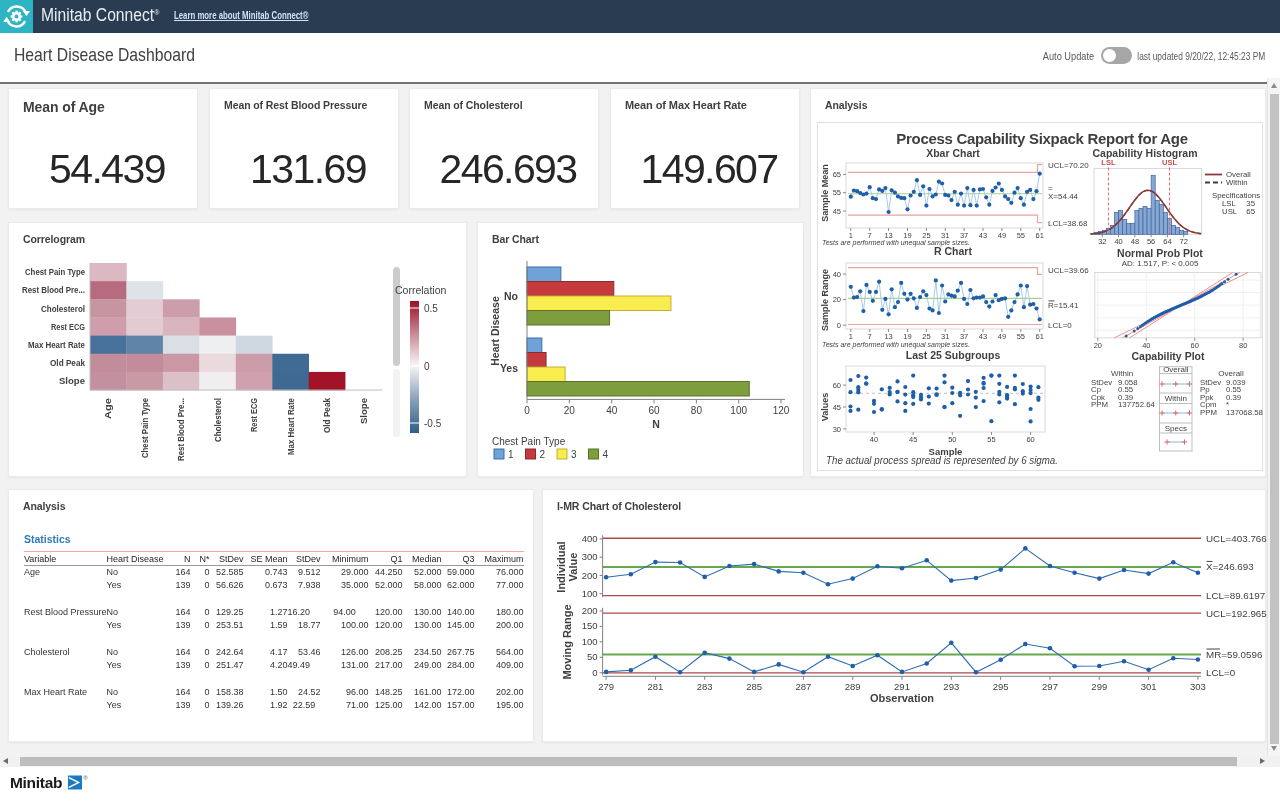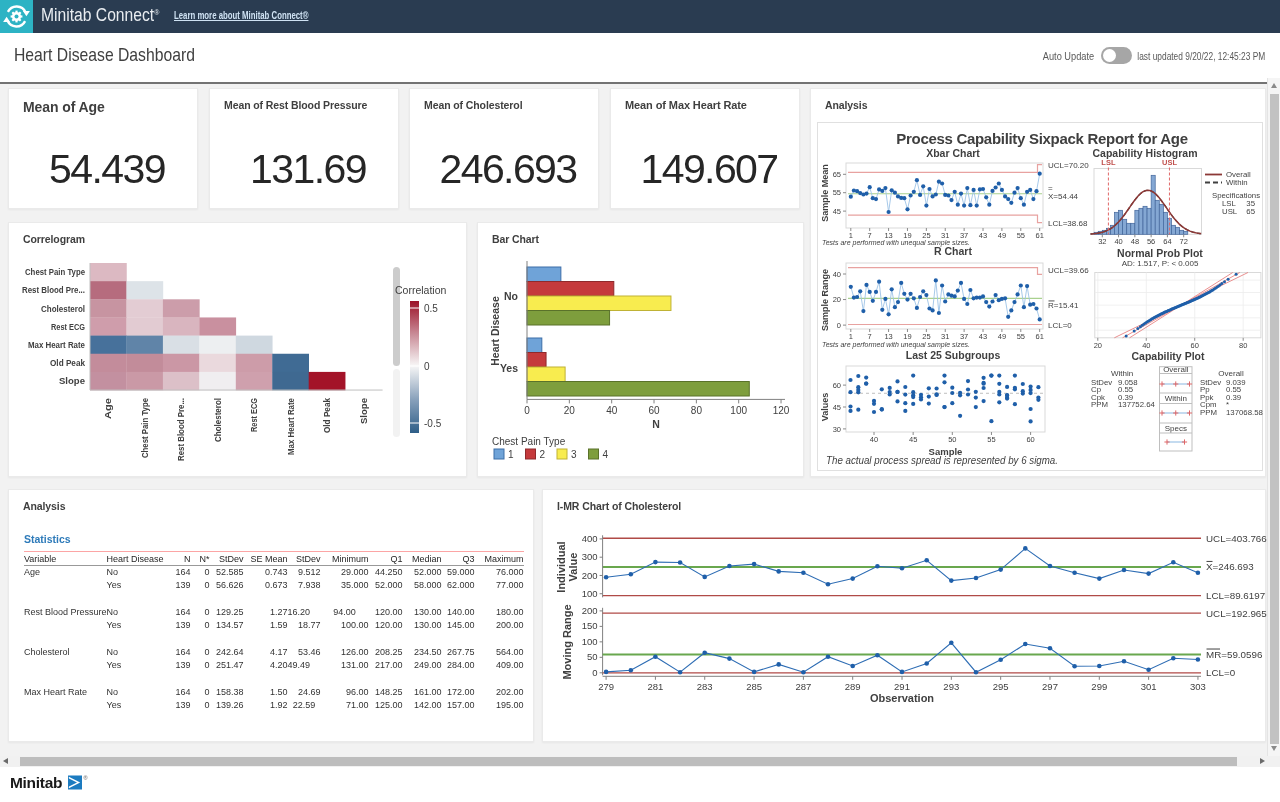--- a/index.html
+++ b/index.html
@@ -785,21 +785,21 @@
           <td style="text-align:right">120.00</td>
           <td style="text-align:right">130.00</td>
           <td style="text-align:right">140.00</td>
           <td style="text-align:right">180.00</td>
         </tr>
         <tr>
           <td style="text-align:left"></td>
           <td style="text-align:left">Yes</td>
           <td style="text-align:right">139</td>
           <td style="text-align:right">0</td>
-          <td style="text-align:right">134.57</td>
+          <td style="text-align:right">253.51</td>
           <td style="text-align:right">1.59</td>
           <td style="text-align:right">18.77</td>
           <td style="text-align:right">100.00</td>
           <td style="text-align:right">120.00</td>
           <td style="text-align:right">130.00</td>
           <td style="text-align:right">145.00</td>
           <td style="text-align:right">200.00</td>
         </tr>
         <tr class="sp">
           <td colspan="12"></td>
@@ -835,21 +835,21 @@
         <tr class="sp">
           <td colspan="12"></td>
         </tr>
         <tr>
           <td style="text-align:left">Max Heart Rate</td>
           <td style="text-align:left">No</td>
           <td style="text-align:right">164</td>
           <td style="text-align:right">0</td>
           <td style="text-align:right">158.38</td>
           <td style="text-align:right">1.50</td>
-          <td style="text-align:right">24.69</td>
+          <td style="text-align:right">24.52</td>
           <td style="text-align:right">96.00</td>
           <td style="text-align:right">148.25</td>
           <td style="text-align:right">161.00</td>
           <td style="text-align:right">172.00</td>
           <td style="text-align:right">202.00</td>
         </tr>
         <tr>
           <td style="text-align:left"></td>
           <td style="text-align:left">Yes</td>
           <td style="text-align:right">139</td>

